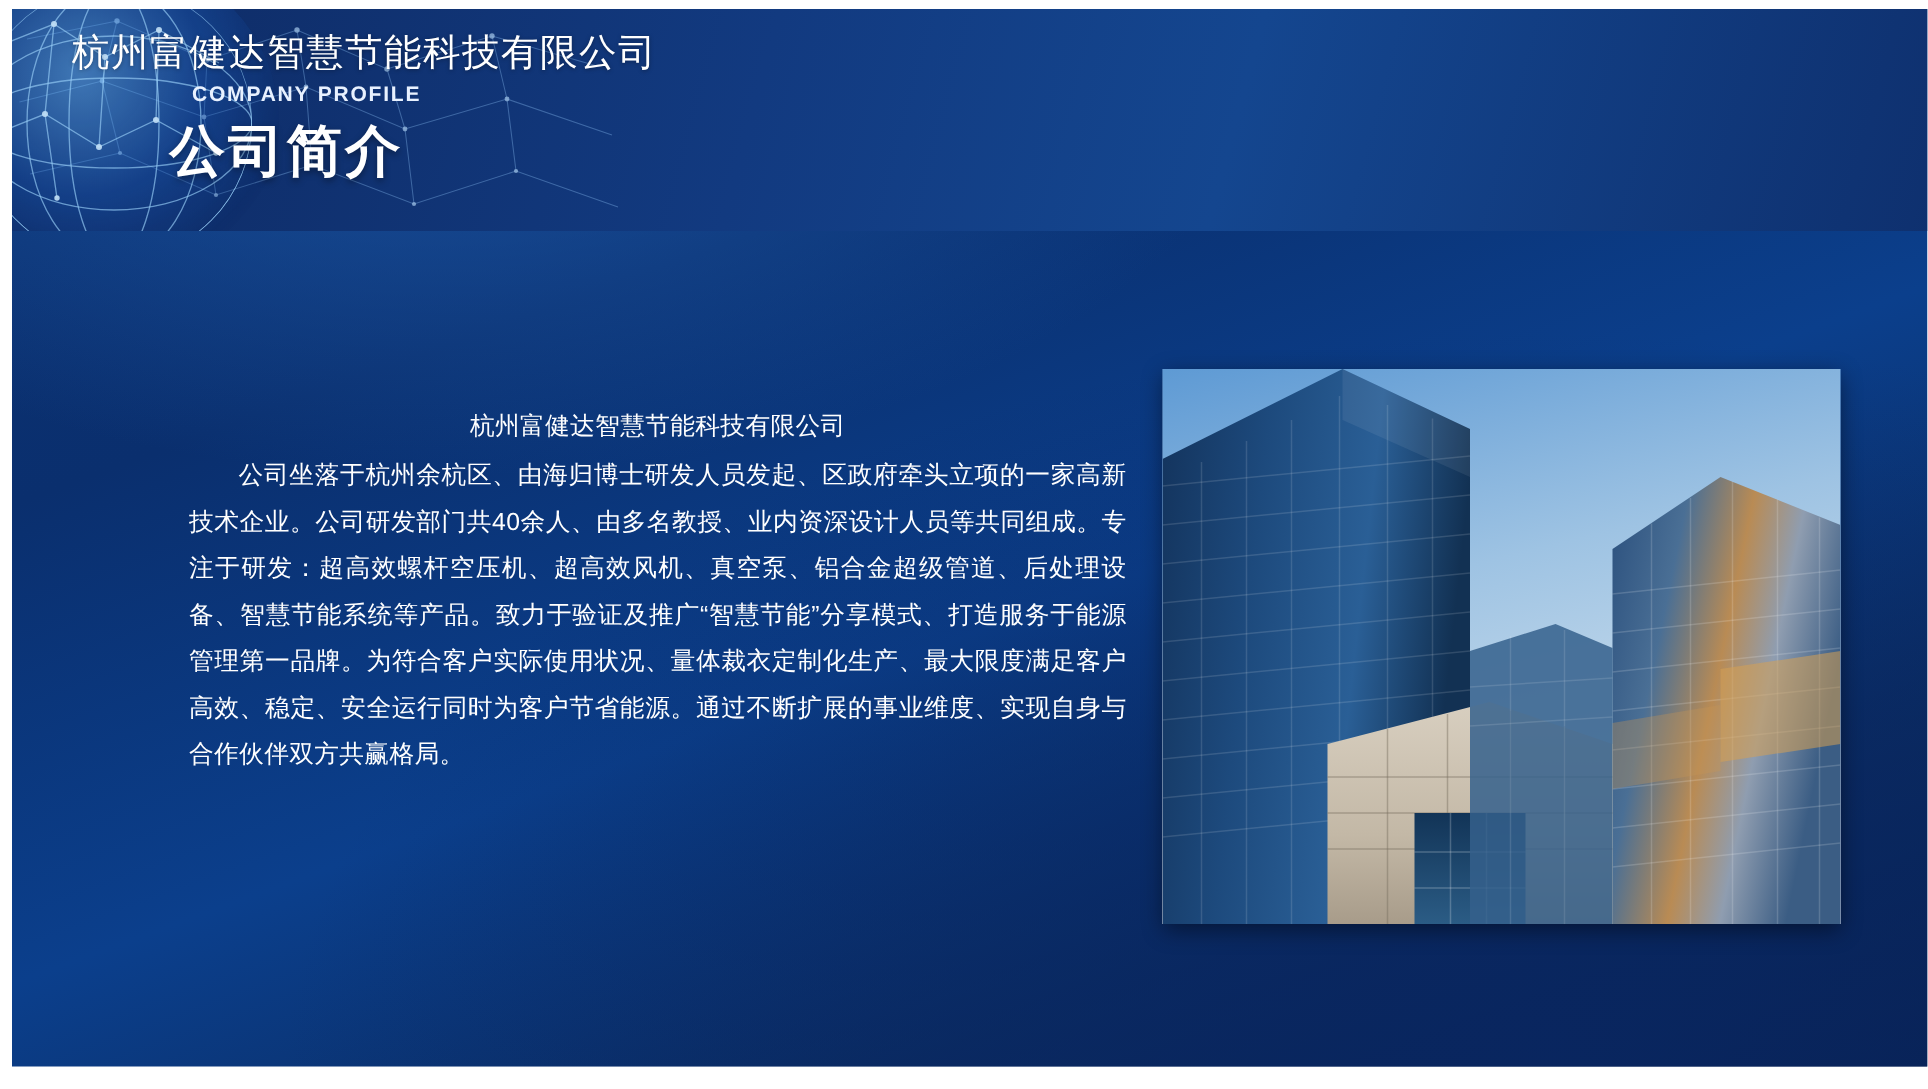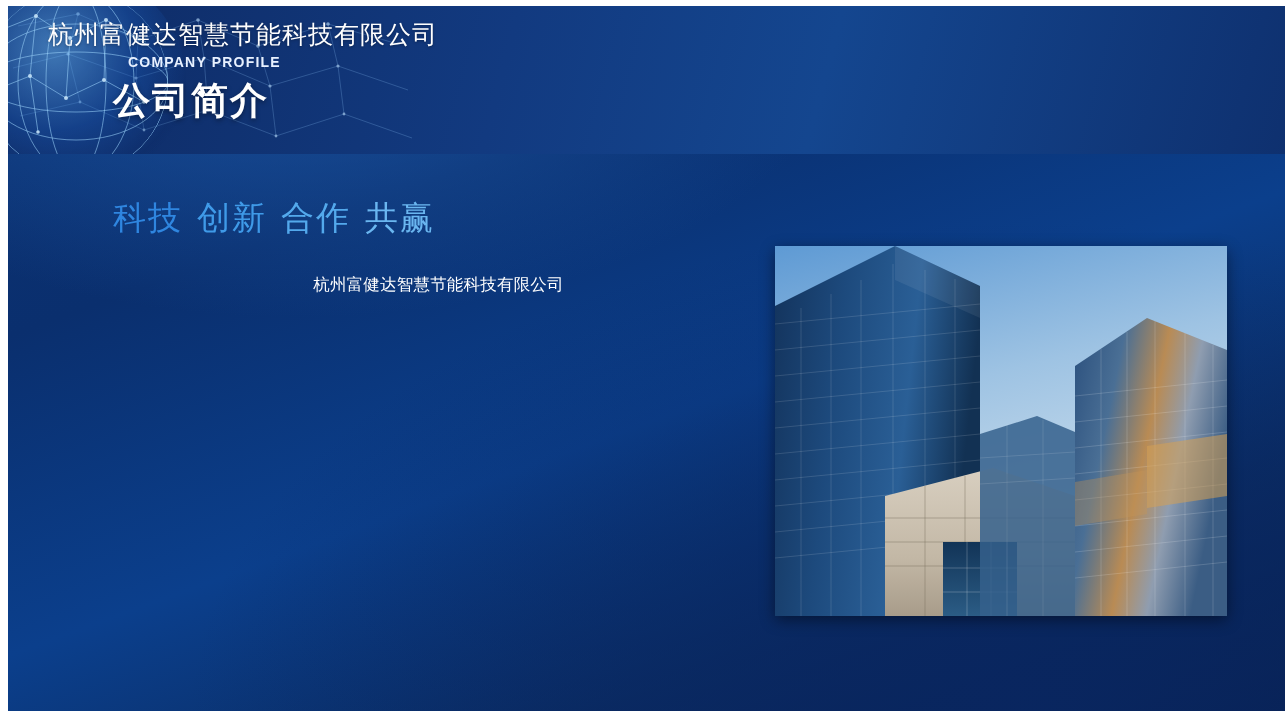--- a/index.html
+++ b/index.html
@@ -202,26 +202,24 @@
               <circle cx="178" cy="130" r="1.8"></circle>
           </g>
         </svg>
       </div>
 
       <div class="hdr-company">杭州富健达智慧节能科技有限公司</div>
       <div class="hdr-en">COMPANY PROFILE</div>
       <div class="hdr-cn">公司简介</div>
     </div>
 
-    <div class="slogan">
-      <span class="s1">科技</span><span class="s2">创新</span><span class="s3">合作</span><span class="s4">共赢</span>
-    </div>
 
     <div class="body-block">
       <div class="body-title">杭州富健达智慧节能科技有限公司</div>
+      <div class="body-para">公司坐落于杭州余杭区、由海归博士研发人员发起、区政府牵头立项的一家高新技术企业。公司研发部门共40余人、由多名教授、业内资深设计人员等共同组成。专注于研发：超高效螺杆空压机、超高效风机、真空泵、铝合金超级管道、后处理设备、智慧节能系统等产品。致力于验证及推广“智慧节能”分享模式、打造服务于能源管理第一品牌。为符合客户实际使用状况、量体裁衣定制化生产、最大限度满足客户高效、稳定、安全运行同时为客户节省能源。通过不断扩展的事业维度、实现自身与合作伙伴双方共赢格局。</div>
     </div>
 
     <div class="photo">
       <svg width="452" height="370" viewBox="0 0 452 370">
         <defs>
           <linearGradient id="sky" x1="0" y1="0" x2="0.3" y2="1">
             <stop offset="0%" stop-color="#5e9ad4"></stop>
             <stop offset="45%" stop-color="#9ec3e3"></stop>
             <stop offset="100%" stop-color="#dbe7f0"></stop>
           </linearGradient>

